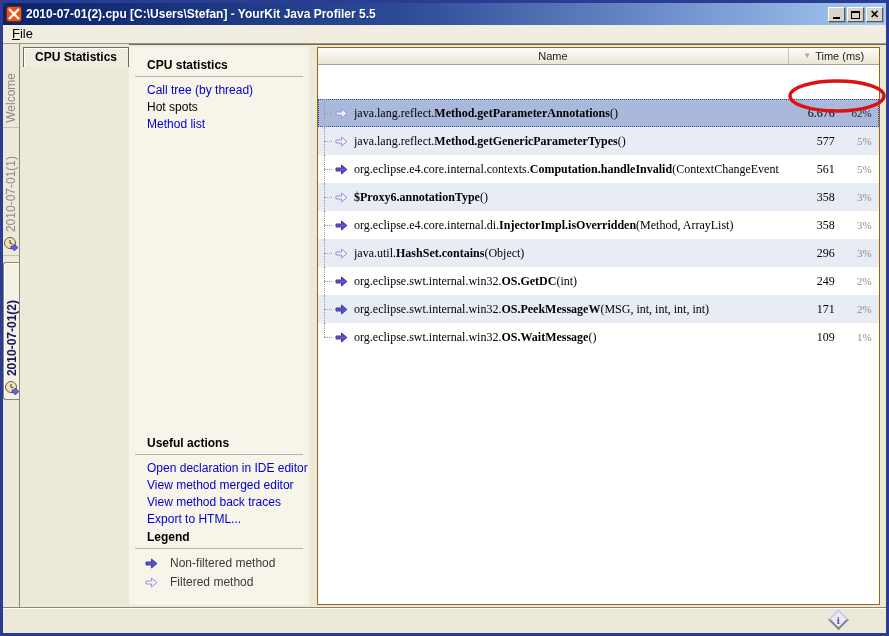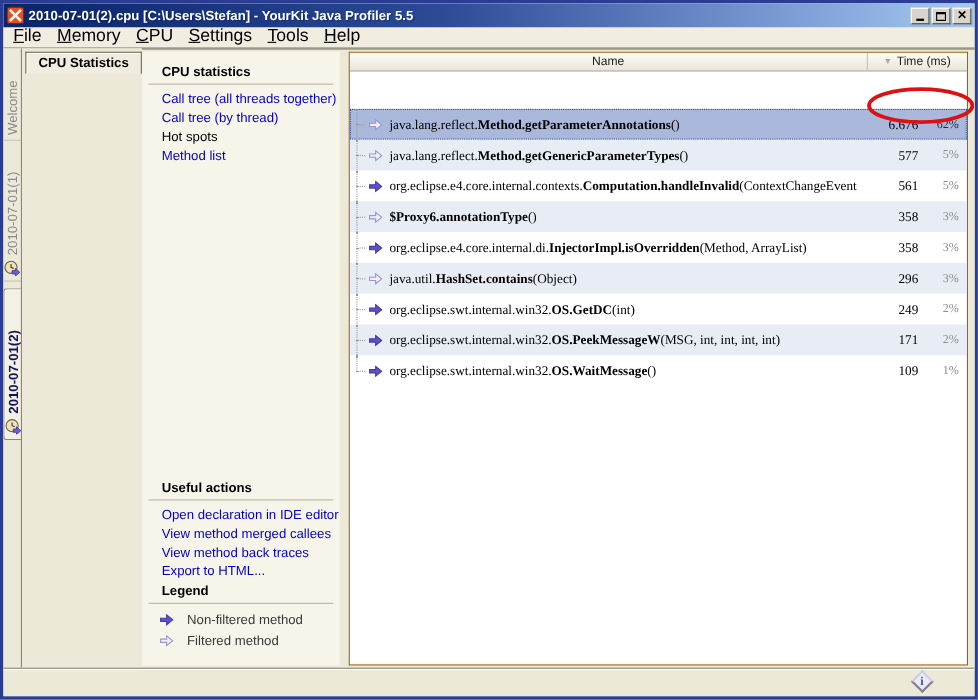--- a/index.html
+++ b/index.html
@@ -23,22 +23,22 @@
     width:17px; height:15px; background:#d8d4cb; border:1px solid;
     border-color:#fff #5a574e #5a574e #fff; box-shadow:1px 1px 0 #2a2a2a33;
     display:flex; align-items:flex-end; justify-content:center; cursor:default; position:relative;
   }
   .glyph-min { width:7px; height:3px; border-bottom:2px solid #000; margin-bottom:2px; }
   .glyph-max { width:9px; height:8px; border:1px solid #000; border-top:2px solid #000; margin-bottom:2px; }
   .glyph-close { font-size:11px; font-weight:bold; line-height:13px; color:#000; width:100%; text-align:center; }
 
   
   .menubar {
-    height:19px; background:#f1eee1; display:flex; align-items:flex-end;
-    border-bottom:1px solid #9a978a; font-size:16px; padding-left:2px;
+    height:19px; background:#f1eee1; display:flex; align-items:flex-start;
+    border-bottom:1px solid #9a978a; font-size:13px; padding-left:2px;flex-direction:column;
   }
   .menu-item { padding:1px 7px; color:#000; cursor:default; }
   .menu-item u { text-decoration:underline; }
 
   
   .main { display:flex; height:563px; }
 
   
   .vtabs { width:25px; background:#ece9d8; display:flex; flex-direction:column; padding-top:6px; }
   .vtab { display:flex; flex-direction:column; align-items:center; justify-content:flex-end; padding:5px 0 4px 0; }
@@ -178,32 +178,31 @@
       <div class="ctab-row">
         <span class="ctab"><span>CPU Statistics</span></span>
       </div>
 
       <div class="panel-row">
 
         <div class="sidebar">
           <div class="sb-head">CPU statistics</div>
           <hr class="sb-rule">
           <div id="sb-views">
-              <div class="sb-link">Call tree (all threads together)</div>
               <div class="sb-link">Call tree (by thread)</div>
               <div class="sb-plain">Hot spots</div>
               <div class="sb-link">Method list</div>
             </div>
           <div class="sb-spacer"></div>
           <div class="actions">
             <div class="sb-head">Useful actions</div>
             <hr class="sb-rule">
             <div id="sb-actions">
                 <div class="sb-link">Open declaration in IDE editor</div>
-                <div class="sb-link">View method merged callees</div>
+                <div class="sb-link">View method merged editor</div>
                 <div class="sb-link">View method back traces</div>
                 <div class="sb-link">Export to HTML...</div>
               </div>
           </div>
           <div class="legend-block">
             <div class="sb-head">Legend</div>
             <hr class="sb-rule">
             <div id="sb-legend">
                 <div class="legend-item">
                   <span class="micon">

